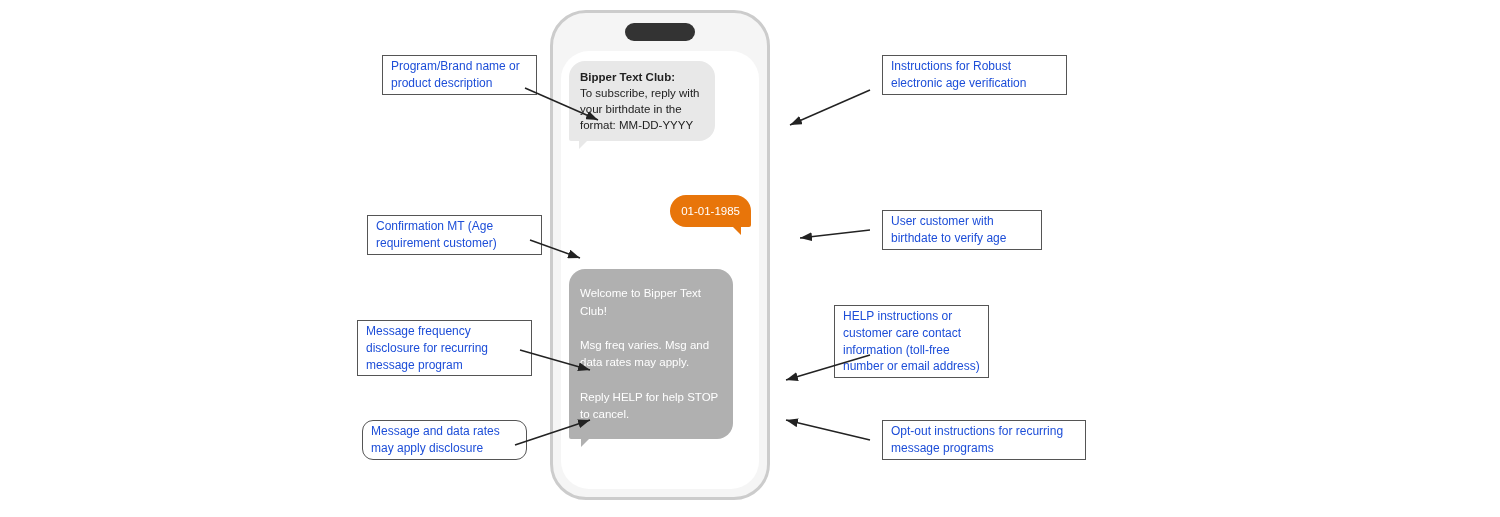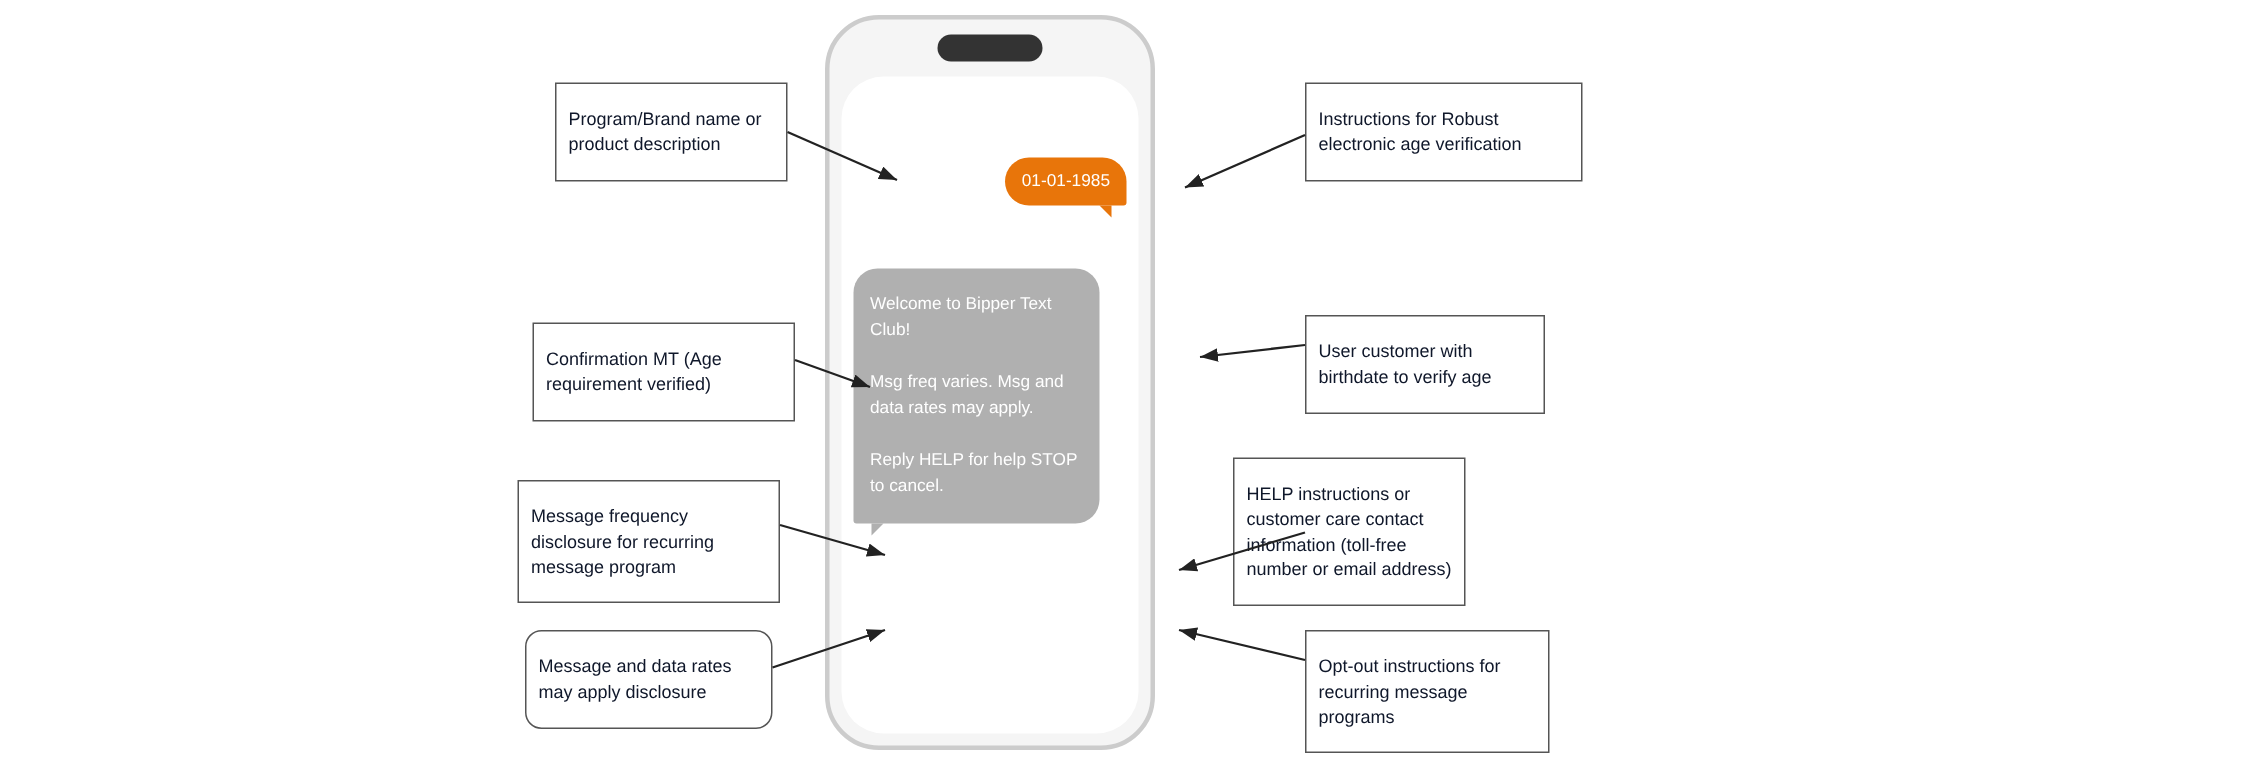--- a/index.html
+++ b/index.html
@@ -116,24 +116,25 @@
       border-top-color: #b0b0b0;
       border-bottom: 0;
       border-left: 0;
     }
 
     
     .label-box {
       position: absolute;
       border: 1.5px solid #555;
       background: #fff;
-      padding: 15px 8px;
+      padding: 2px 8px;
       font-size: 12px;
       line-height: 1.4;
-      color: #0f172a;
+      color: #1d4ed8;
+      margin-left: 12px;
     }
 
     
     .arrows-svg {
       position: absolute;
       top: 0;
       left: 0;
       width: 1500px;
       height: 517px;
       pointer-events: none;
@@ -142,20 +143,24 @@
     
     .spacer { height: 6px; }
   </style>
 </head>
 <body>
 
 <div class="phone">
   <div class="phone-notch"></div>
   <div class="phone-screen">
 
+    <div class="bubble-left">
+      <strong>Bipper Text Club:</strong><br>
+      <span>To subscribe, reply with your birthdate in the format: MM-DD-YYYY</span>
+    </div>
 
     <div class="spacer"></div>
 
     <div class="bubble-right">
       <span>01-01-1985</span>
     </div>
 
     <div class="spacer"></div>
     <div class="spacer"></div>
 
@@ -171,21 +176,21 @@
 description</span>
 </div>
 
 <div class="label-box" style="left: 870px; top: 55px; width: 185px;">
   <span>Instructions for Robust
 electronic age verification</span>
 </div>
 
 <div class="label-box" style="left: 355px; top: 215px; width: 175px;">
   <span>Confirmation MT
-(Age requirement verified)</span>
+(Age requirement customer)</span>
 </div>
 
 <div class="label-box" style="left: 870px; top: 210px; width: 160px;">
   <span>User customer with
 birthdate to verify age</span>
 </div>
 
 <div class="label-box" style="left: 345px; top: 320px; width: 175px;">
   <span>Message frequency
 disclosure for
@@ -200,21 +205,21 @@
 number or email
 address)</span>
 </div>
 
 <div class="label-box" style="left: 350px; top: 420px; width: 165px; border-radius: 11px;">
   <span>Message and data
 rates may apply
 disclosure</span>
 </div>
 
-<div class="label-box" style="left: 870px; top: 420px; width: 163px;">
+<div class="label-box" style="left: 870px; top: 420px; width: 204px;">
   <span>Opt-out instructions
 for recurring message
 programs</span>
 </div>
 
 <svg class="arrows-svg">
   <defs>
     <marker id="arrowhead" markerWidth="8" markerHeight="6" refX="8" refY="3" orient="auto">
       <polygon points="0 0, 8 3, 0 6" fill="#222"></polygon>
     </marker>

